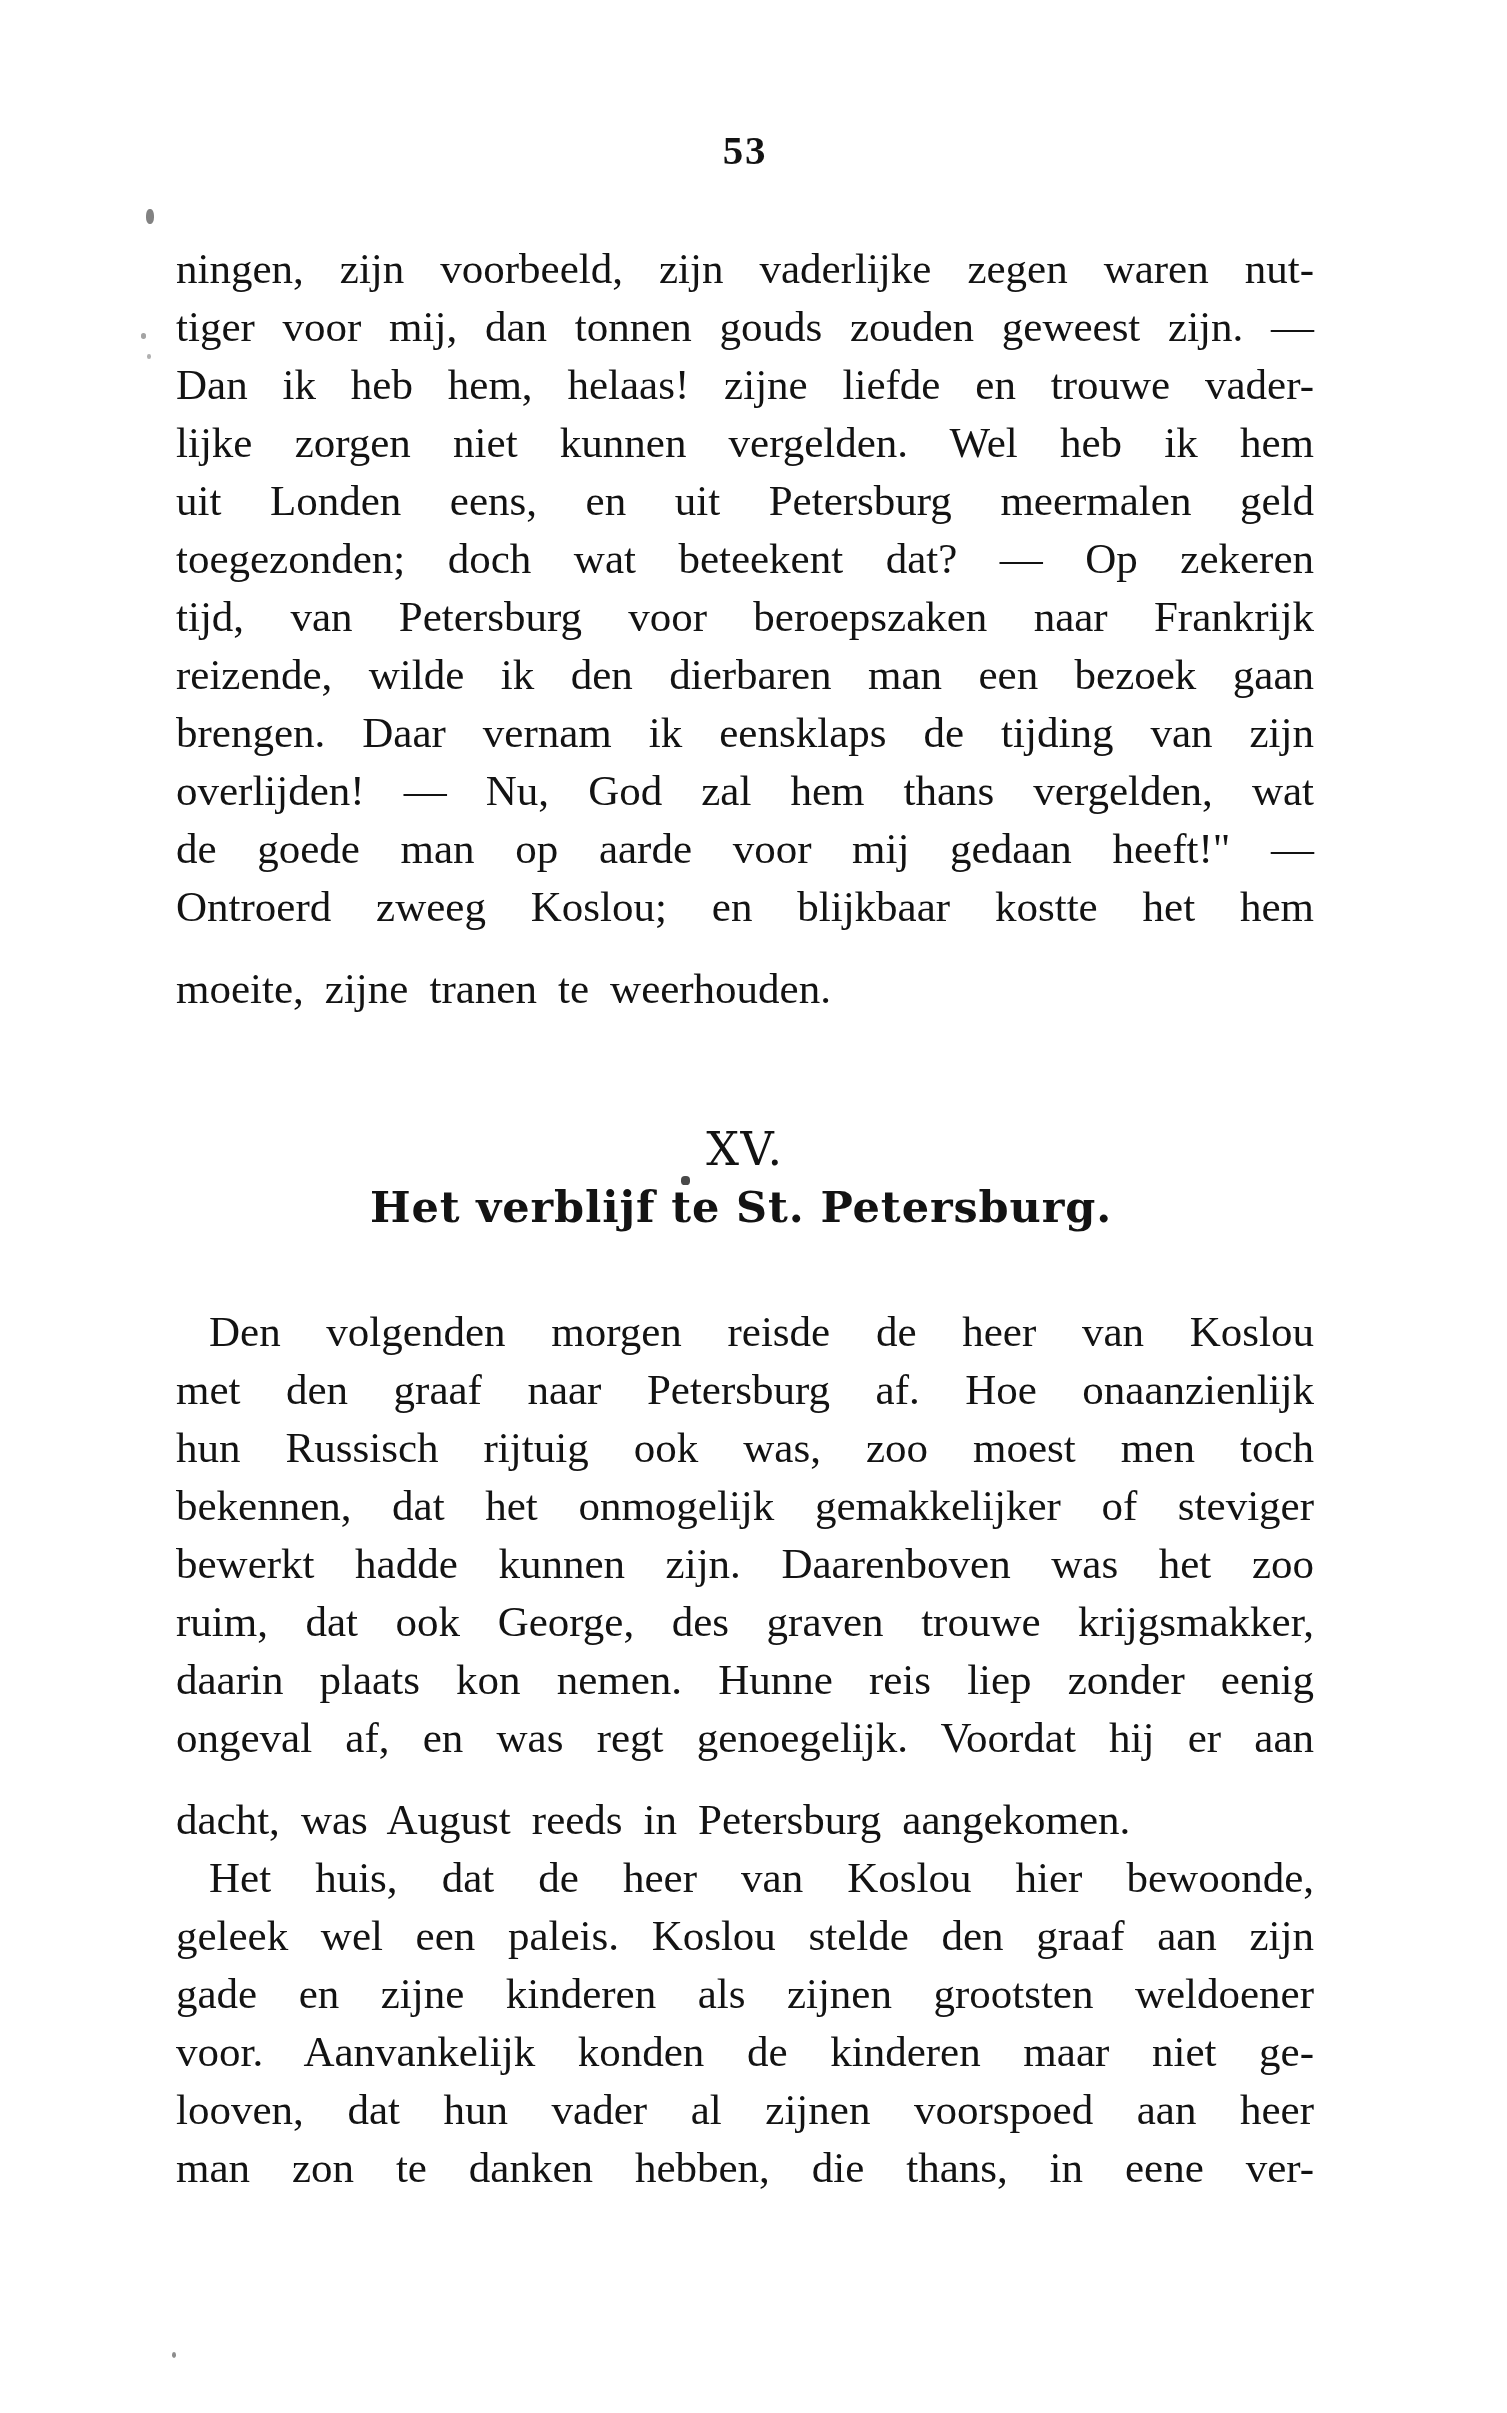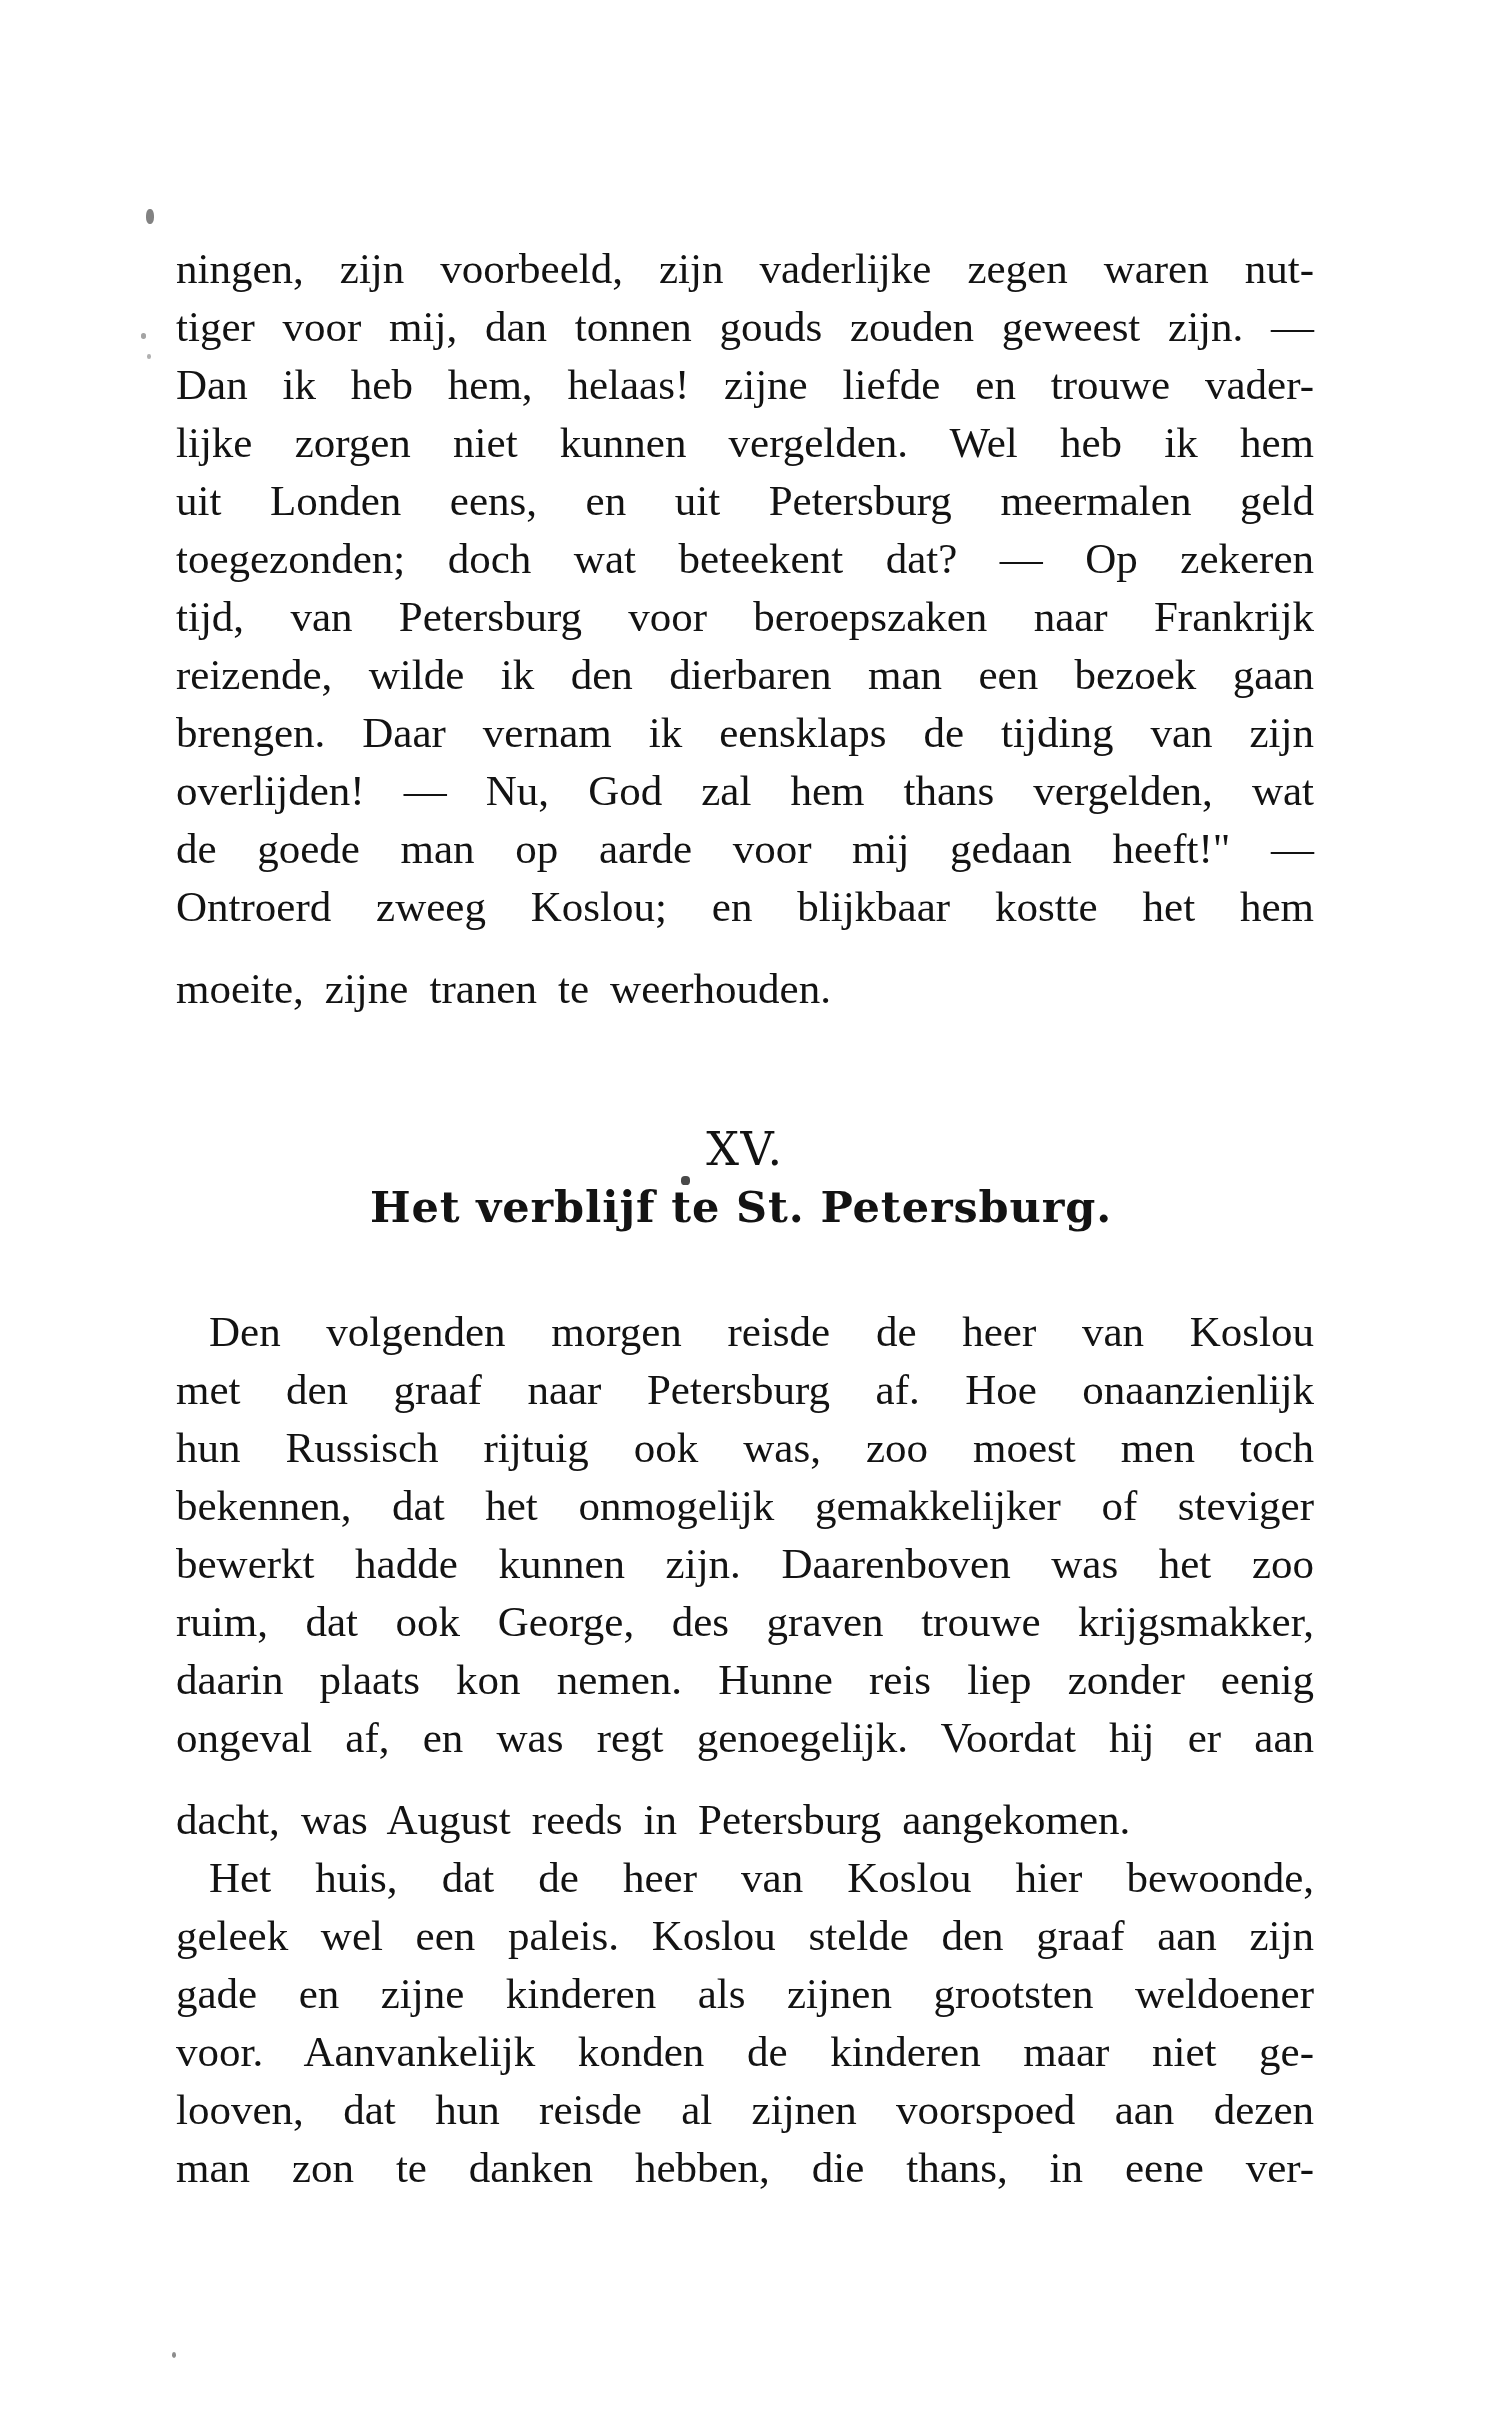--- a/index.html
+++ b/index.html
@@ -77,20 +77,21 @@
     position: absolute;
     background: #1c1c1c;
     border-radius: 45%;
   }
 </style>
 </head>
 <body>
 
 <div class="page">
 
+  <div class="page-number">53</div>
 
   <div class="textblock" id="para1">
       <div class="line j">ningen, zijn voorbeeld, zijn vaderlijke zegen waren nut-</div>
       <div class="line j">tiger voor mij, dan tonnen gouds zouden geweest zijn. —</div>
       <div class="line j">Dan ik heb hem, helaas! zijne liefde en trouwe vader-</div>
       <div class="line j">lijke zorgen niet kunnen vergelden. Wel heb ik hem</div>
       <div class="line j">uit Londen eens, en uit Petersburg meermalen geld</div>
       <div class="line j">toegezonden; doch wat beteekent dat? — Op zekeren</div>
       <div class="line j">tijd, van Petersburg voor beroepszaken naar Frankrijk</div>
       <div class="line j">reizende, wilde ik den dierbaren man een bezoek gaan</div>
@@ -115,21 +116,21 @@
         <div class="line j">ruim, dat ook George, des graven trouwe krijgsmakker,</div>
         <div class="line j">daarin plaats kon nemen. Hunne reis liep zonder eenig</div>
         <div class="line j">ongeval af, en was regt genoegelijk. Voordat hij er aan</div>
         <div class="line last">dacht, was August reeds in Petersburg aangekomen.</div>
       </div>
     <div>
         <div class="line j indent">Het huis, dat de heer van Koslou hier bewoonde,</div>
         <div class="line j">geleek wel een paleis. Koslou stelde den graaf aan zijn</div>
         <div class="line j">gade en zijne kinderen als zijnen grootsten weldoener</div>
         <div class="line j">voor. Aanvankelijk konden de kinderen maar niet ge-</div>
-        <div class="line j">looven, dat hun reisde al zijnen voorspoed aan dezen</div>
+        <div class="line j">looven, dat hun vader al zijnen voorspoed aan heer</div>
         <div class="line j">man zon te danken hebben, die thans, in eene ver-</div>
       </div>
   </div>
 
   <div>
       <span class="artifact" style="left: 146px; top: 209px; width: 7.7px; height: 14.6px; opacity: 0.55;"></span>
       <span class="artifact" style="left: 141px; top: 333px; width: 5.2px; height: 6px; opacity: 0.4;"></span>
       <span class="artifact" style="left: 147px; top: 354px; width: 4.3px; height: 5.2px; opacity: 0.35;"></span>
       <span class="artifact" style="left: 681px; top: 1176px; width: 8.6px; height: 8.6px; opacity: 0.8;"></span>
       <span class="artifact" style="left: 172px; top: 2352px; width: 4.3px; height: 6px; opacity: 0.5;"></span>

